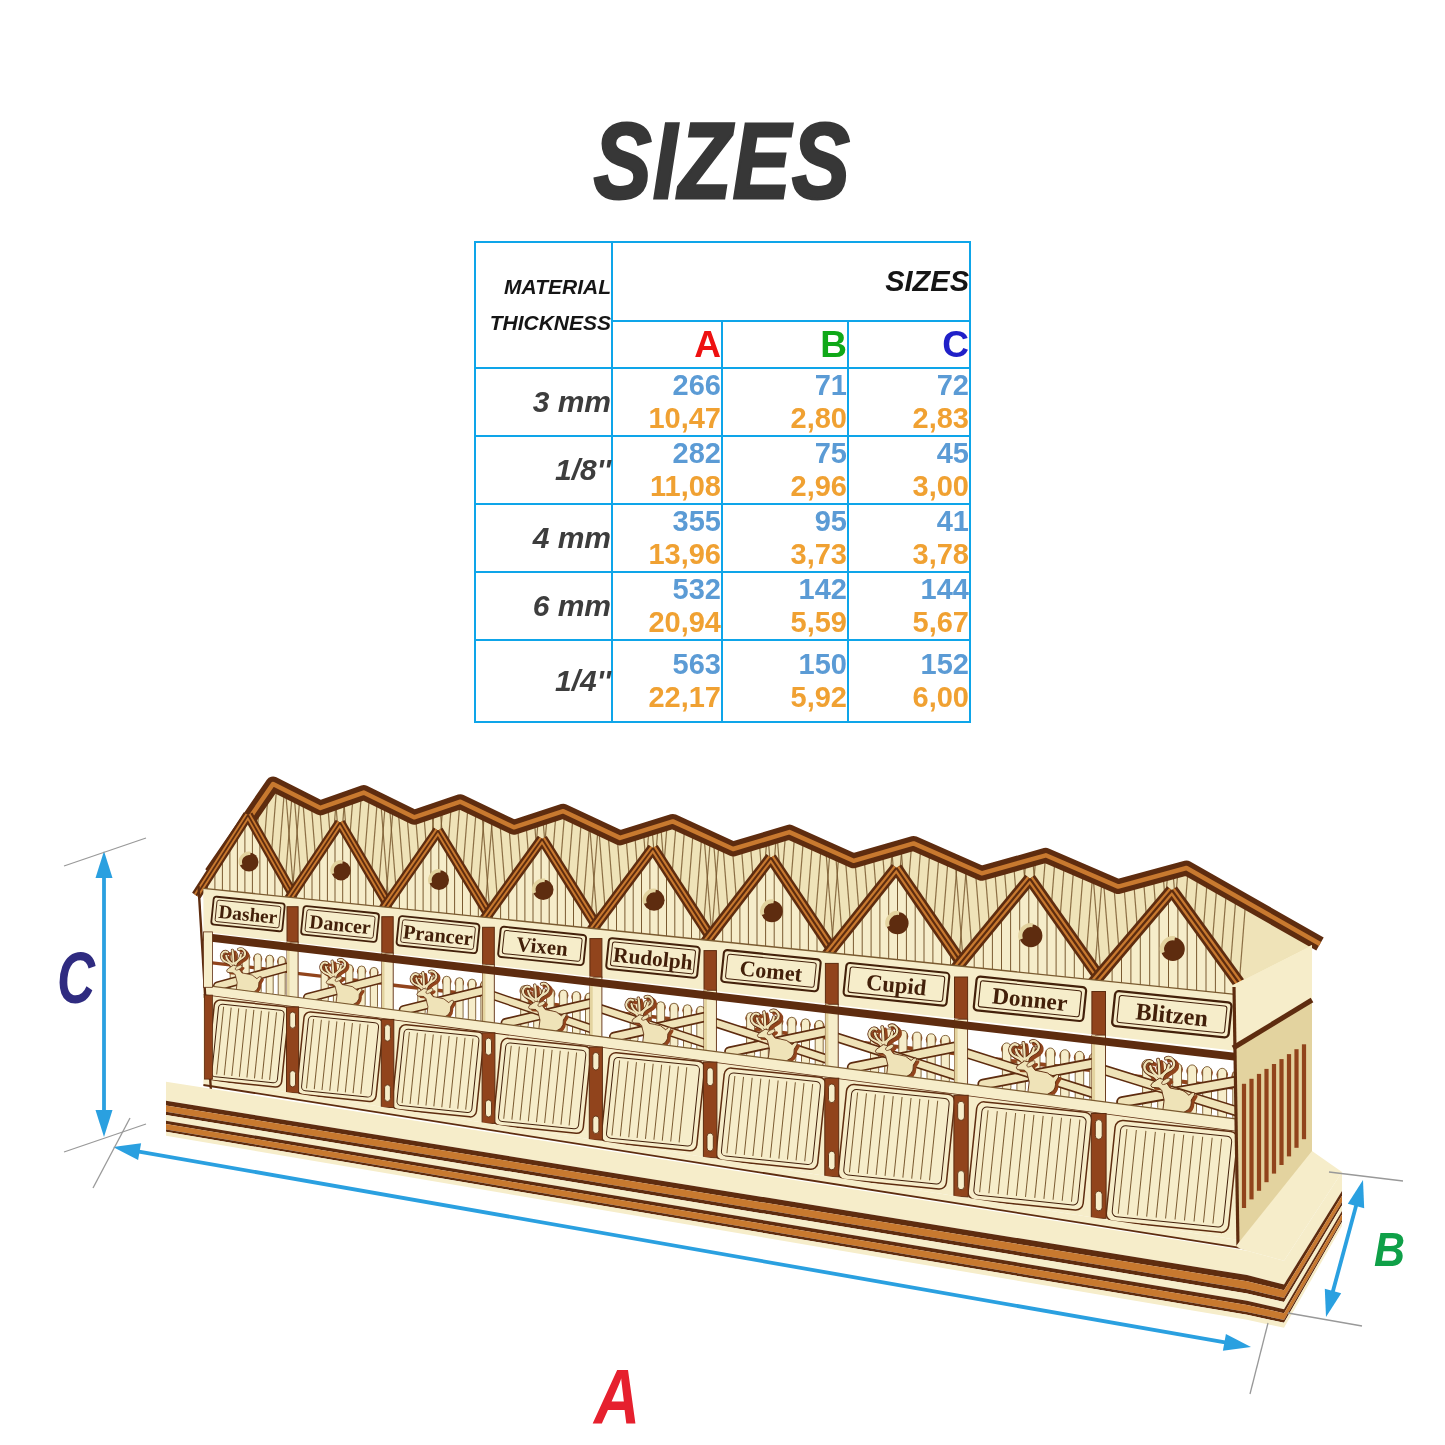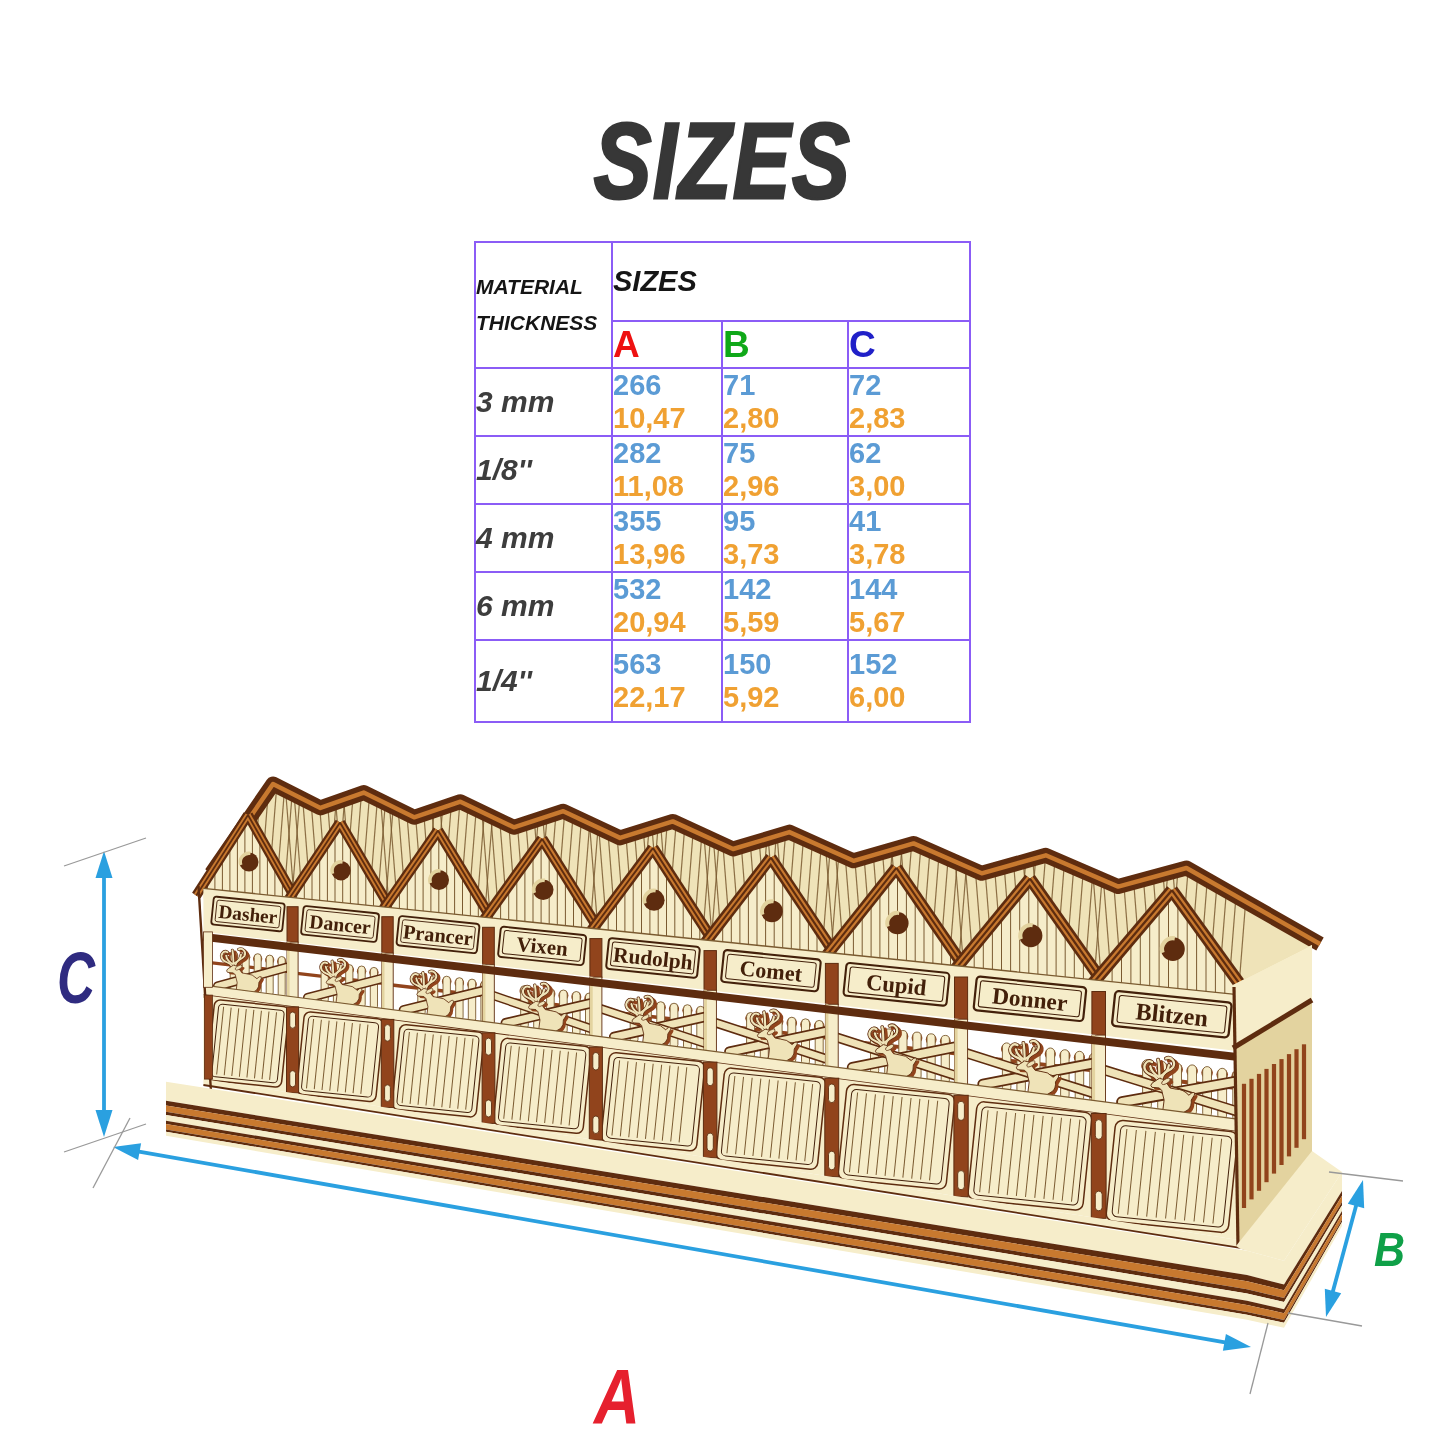--- a/index.html
+++ b/index.html
@@ -2,21 +2,21 @@
 <html><head>
 <meta charset="utf-8">
 <style>
 html,body { margin:0; padding:0; width:1445px; height:1445px; background:#ffffff; overflow:hidden; }
 * { box-sizing:border-box; }
 #page { position:absolute; top:0; left:0; width:1445px; height:1445px; font-family:"Liberation Sans", sans-serif;border-radius:25px; }
 #title { position:absolute; top:98px; left:0; width:1445px; text-align:center;
   font-size:108px; font-weight:bold; font-style:italic; color:#373737;
   transform:scaleX(0.80); -webkit-text-stroke:3px #373737; letter-spacing:2px; }
 #tbl { position:absolute; left:474px; top:241px; border-collapse:collapse; table-layout:fixed; }
-#tbl td { border:2px solid #8b5cf6; text-align:left; vertical-align:middle; padding:0; }
+#tbl td { border:2px solid #0ea5e9; text-align:right; vertical-align:middle; padding:0; }
 .hd { font-weight:bold; font-style:italic; color:#151515; }
 .num div { line-height:33px; }
 .bn { color:#5b9bd5; font-weight:bold; font-size:29px; }
 .on { color:#f0a132; font-weight:bold; font-size:29px; }
 .mm { font-weight:bold; font-style:italic; font-size:30px; color:#3d3d3d; }
 </style>
 </head>
 <body>
 <div id="page">
 
@@ -58,21 +58,21 @@
           <td class="mm">1/8''</td>
           <td class="num">
             <div class="bn">282</div>
             <div class="on">11,08</div>
           </td>
           <td class="num">
             <div class="bn">75</div>
             <div class="on">2,96</div>
           </td>
           <td class="num">
-            <div class="bn">62</div>
+            <div class="bn">45</div>
             <div class="on">3,00</div>
           </td>
         </tr>
 <tr style="height:64px">
           <td class="mm">4 mm</td>
           <td class="num">
             <div class="bn">355</div>
             <div class="on">13,96</div>
           </td>
           <td class="num">

